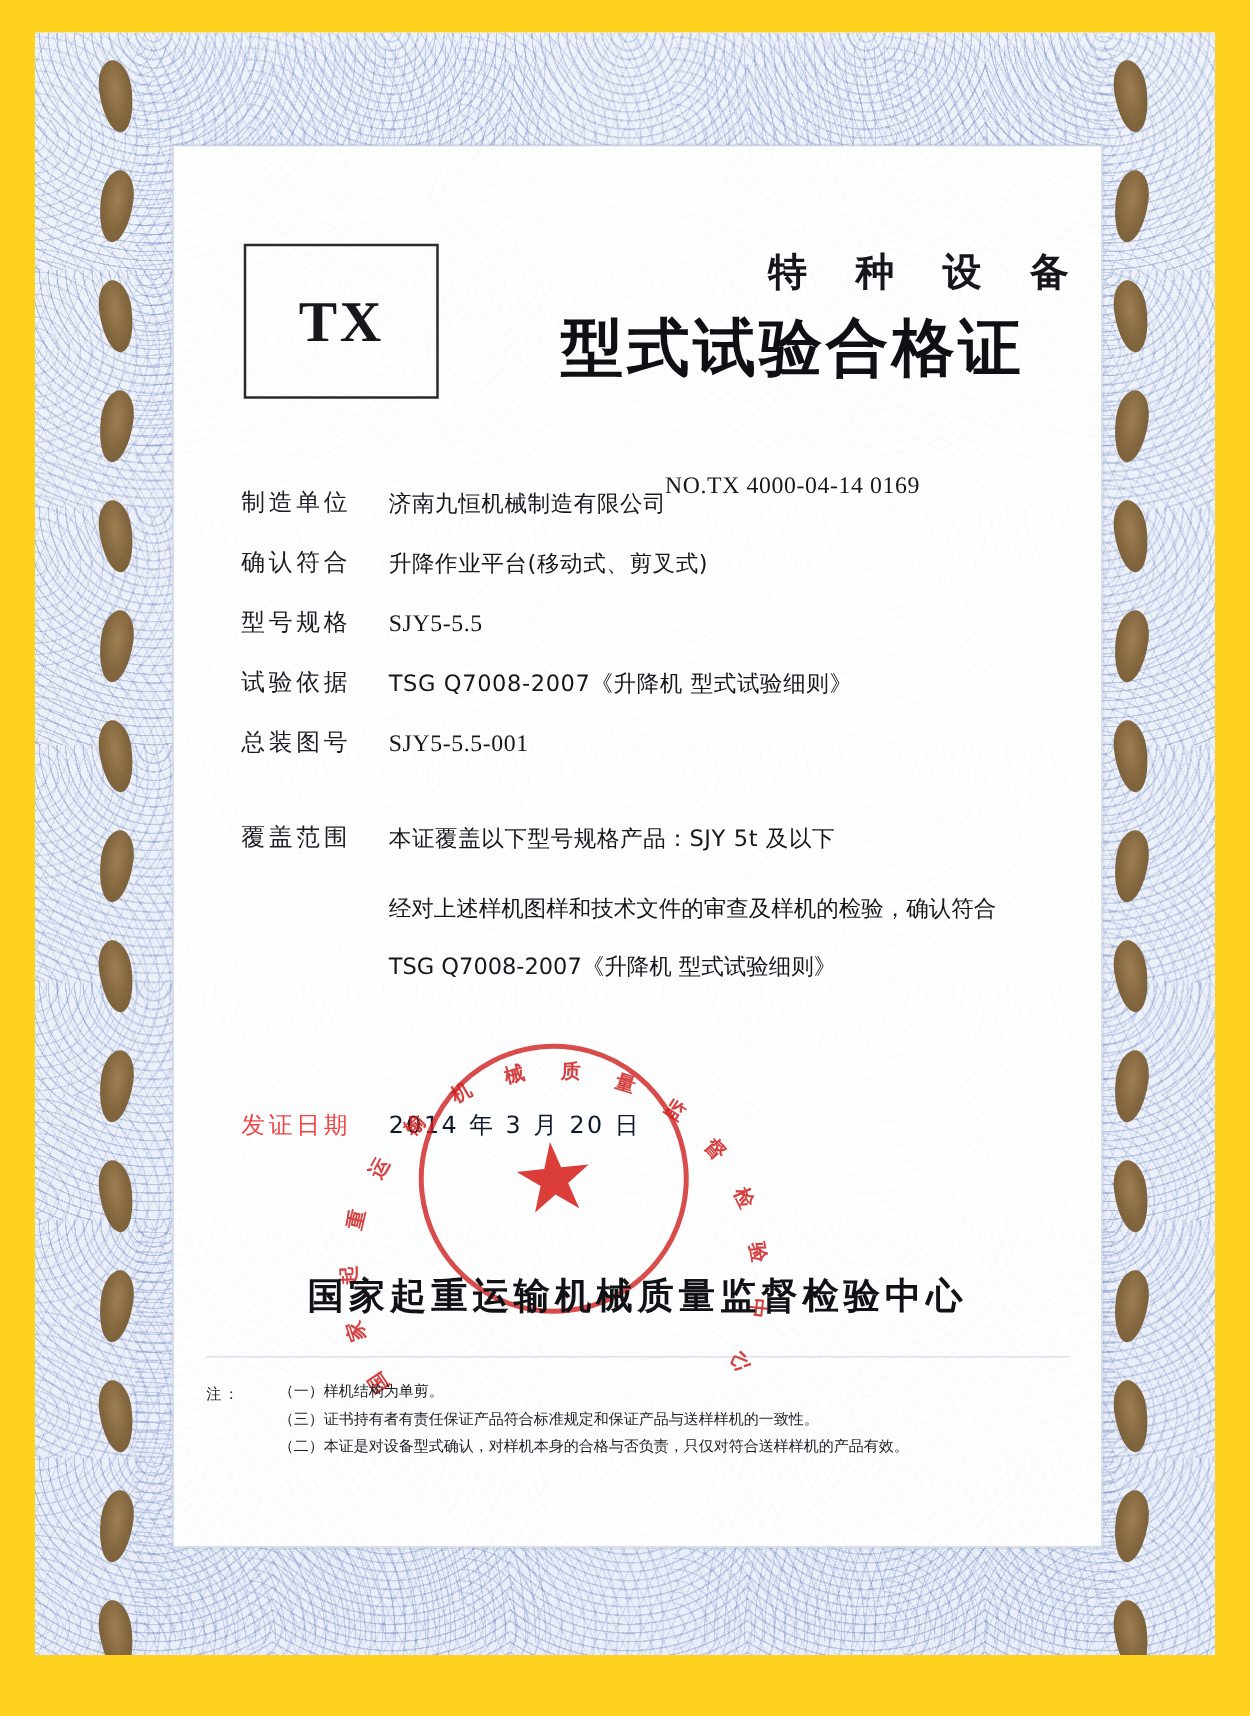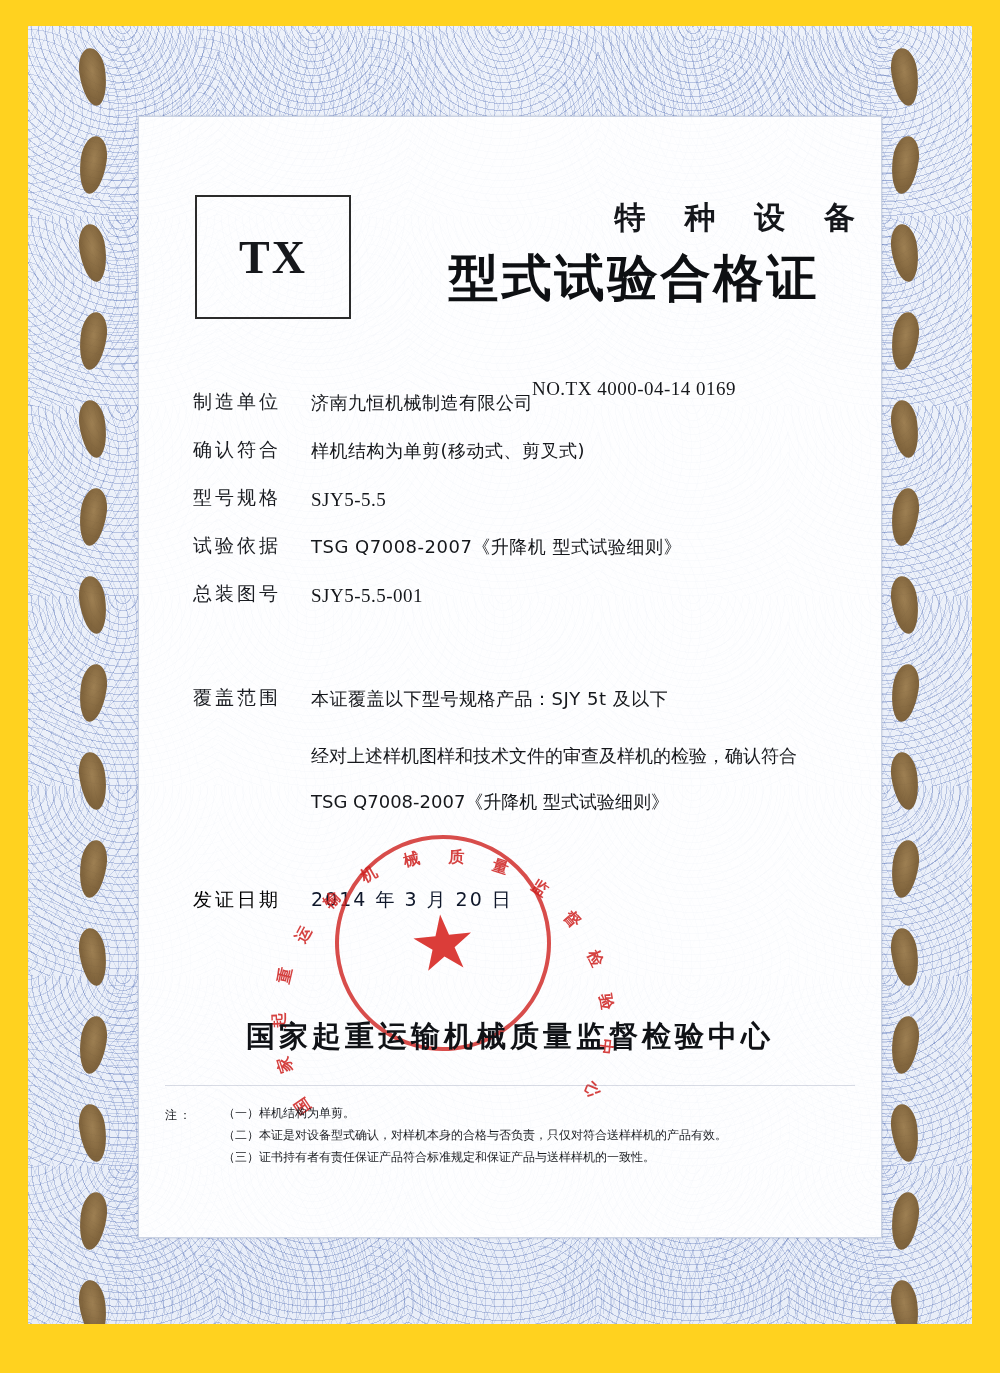--- a/index.html
+++ b/index.html
@@ -196,21 +196,21 @@
   }
   .row .val.serifnum {
     font-family: "Liberation Serif", serif;
     font-size: 19px;
   }
 
   
   .coverage {
     position: absolute;
     left: 54px;
-    top: 568px;
+    top: 540px;
     width: 660px;
   }
   .coverage .row .lbl { letter-spacing: 3px; }
   .coverage .cont {
     margin-left: 118px;
     font-family: "DejaVu Sans", sans-serif;
     font-size: 18px;
     color: #15171b;
     line-height: 46px;
   }
@@ -222,21 +222,21 @@
     top: 770px;
     display: flex;
     align-items: baseline;
   }
   .date-row .lbl {
     width: 118px;
     flex: 0 0 118px;
     font-family: "DejaVu Sans", sans-serif;
     font-size: 19px;
     letter-spacing: 3px;
-    color: #000000;
+    color: #ef4444;
   }
   .date-row .val {
     font-family: "DejaVu Sans", sans-serif;
     font-size: 19px;
     color: #0f172a;
     letter-spacing: 2px;
   }
 
   
   .seal {
@@ -389,21 +389,21 @@
       <div class="title-main">型式试验合格证</div>
       <div class="serial">NO.TX 4000-04-14 0169</div>
 
       <div class="fields">
         <div class="row">
           <div class="lbl">制造单位</div>
           <div class="val">济南九恒机械制造有限公司</div>
         </div>
         <div class="row">
           <div class="lbl">确认符合</div>
-          <div class="val">样机结构为单剪(移动式、剪叉式)</div>
+          <div class="val">升降作业平台(移动式、剪叉式)</div>
         </div>
         <div class="row">
           <div class="lbl">型号规格</div>
           <div class="val serifnum">SJY5-5.5</div>
         </div>
         <div class="row">
           <div class="lbl">试验依据</div>
           <div class="val">TSG Q7008-2007《升降机 型式试验细则》</div>
         </div>
         <div class="row">
@@ -451,20 +451,20 @@
       </div>
 
       <div class="authority">国家起重运输机械质量监督检验中心</div>
 
       <div class="divider"></div>
 
       <div class="notes">
         <div class="note-label">注：</div>
         <ol>
           <li>（一）样机结构为单剪。</li>
+          <li>（三）证书持有者有责任保证产品符合标准规定和保证产品与送样样机的一致性。</li>
           <li>（二）本证是对设备型式确认，对样机本身的合格与否负责，只仅对符合送样样机的产品有效。</li>
-          <li>（三）证书持有者有责任保证产品符合标准规定和保证产品与送样样机的一致性。</li>
         </ol>
       </div>
 
     </div>
   </div>
 </div>
 
 </body></html>

